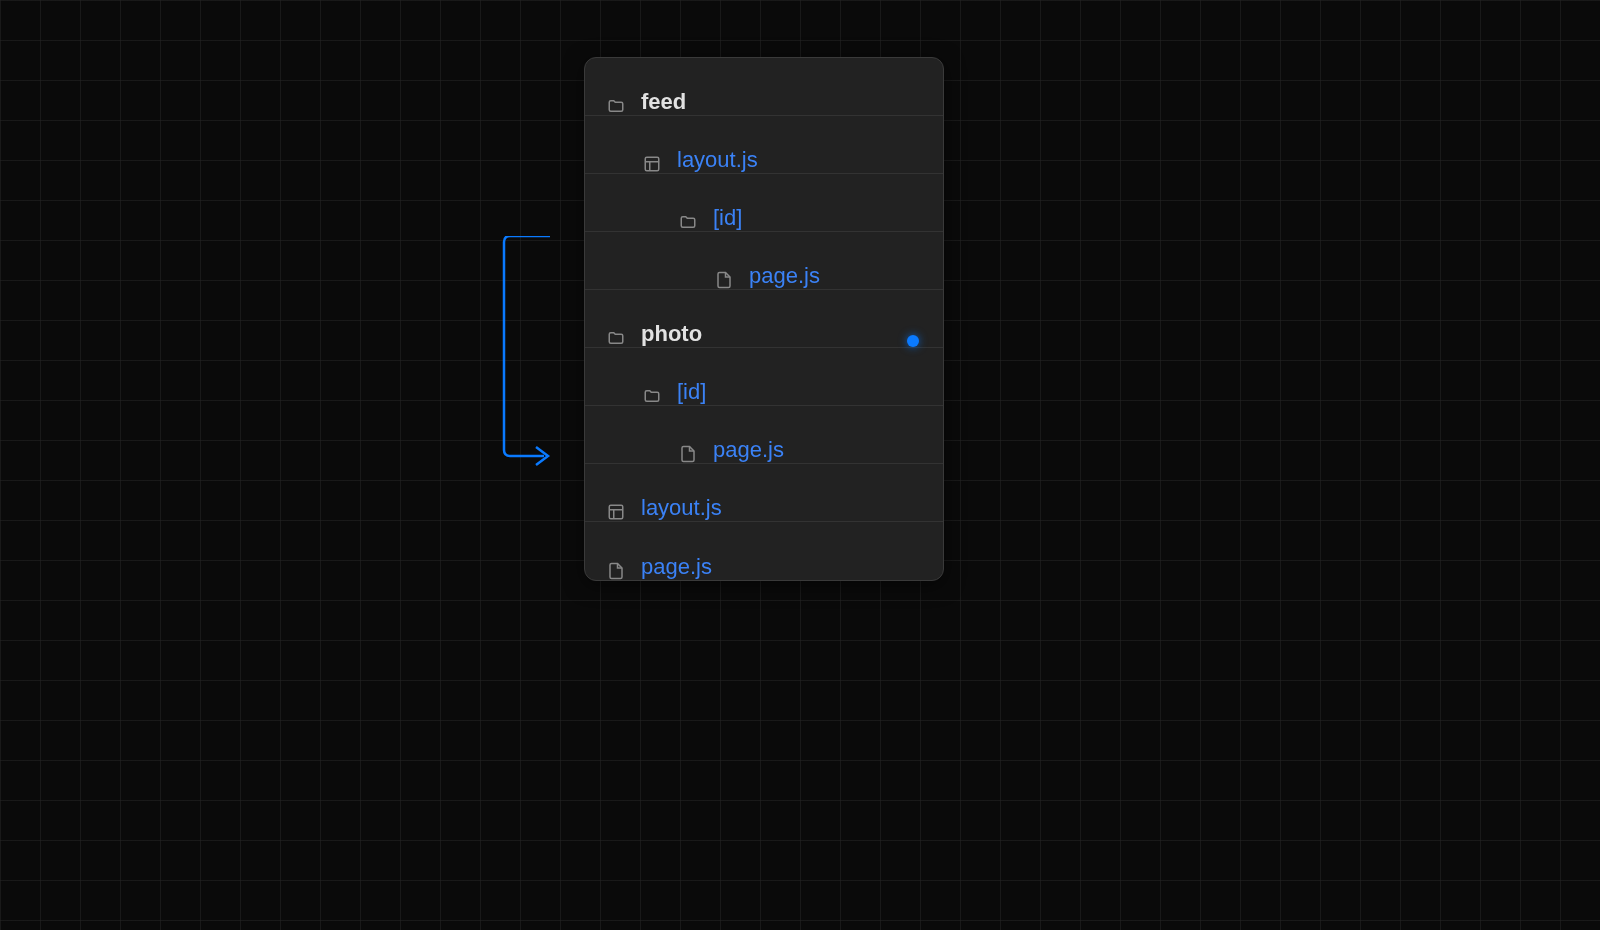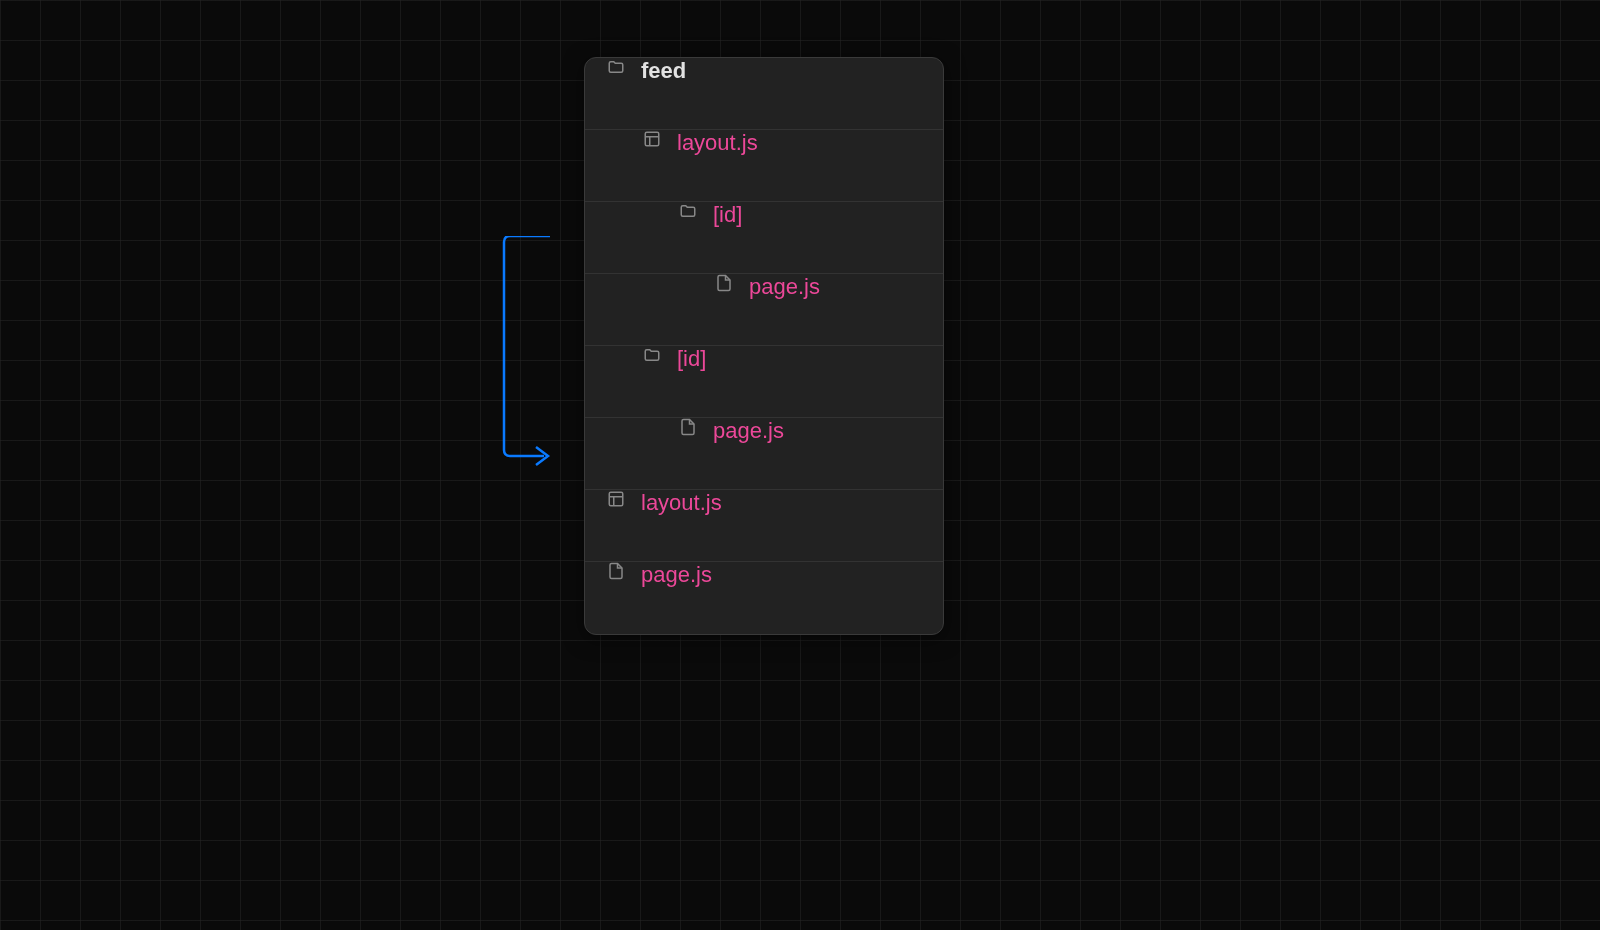--- a/index.html
+++ b/index.html
@@ -34,42 +34,42 @@
       width: 360px;
       background: #222222;
       border: 1px solid #3a3a3a;
       border-radius: 12px;
       overflow: hidden;
       box-shadow: 0 4px 20px rgba(0,0,0,0.5);
     }
     
     .tree-row {
       display: flex;
-      align-items: flex-start;
-      height: 72px;
+      align-items: flex-end;
+      height: 58px;
       border-bottom: 1px solid #333333;
       position: relative;
       padding-right: 20px;
     }
     
     .tree-row:last-child {
       border-bottom: none;
     }
     
     .row-icon {
       width: 18px;
       height: 18px;
       color: #888888;
       flex-shrink: 0;
       margin-right: 16px;
     }
     
     .row-label {
       font-size: 22px;
-      color: #ec4899;
+      color: #3b82f6;
       white-space: nowrap;
     }
     
     .row-label.bold {
       font-weight: 600;
       color: #e2e2e2;
     }
     
     .dot {
       width: 12px;
@@ -145,20 +145,29 @@
   <div class="tree-row indent-3">
     <span class="row-icon">
       <svg viewBox="0 0 24 24" fill="none" stroke="currentColor" stroke-width="2">
           <path d="M14 2H6a2 2 0 0 0-2 2v16a2 2 0 0 0 2 2h12a2 2 0 0 0 2-2V8z"></path>
           <polyline points="14 2 14 8 20 8"></polyline>
         </svg>
     </span>
     <span class="row-label">page.js</span>
   </div>
 
+  <div class="tree-row indent-0">
+    <span class="row-icon">
+      <svg viewBox="0 0 24 24" fill="none" stroke="currentColor" stroke-width="2">
+          <path d="M3 7a2 2 0 0 1 2-2h4l2 2h8a2 2 0 0 1 2 2v8a2 2 0 0 1-2 2H5a2 2 0 0 1-2-2V7z"></path>
+        </svg>
+    </span>
+    <span class="row-label bold">photo</span>
+    <span class="dot"></span>
+  </div>
 
   <div class="tree-row indent-1">
     <span class="row-icon">
       <svg viewBox="0 0 24 24" fill="none" stroke="currentColor" stroke-width="2">
           <path d="M3 7a2 2 0 0 1 2-2h4l2 2h8a2 2 0 0 1 2 2v8a2 2 0 0 1-2 2H5a2 2 0 0 1-2-2V7z"></path>
         </svg>
     </span>
     <span class="row-label">[id]</span>
   </div>
 

